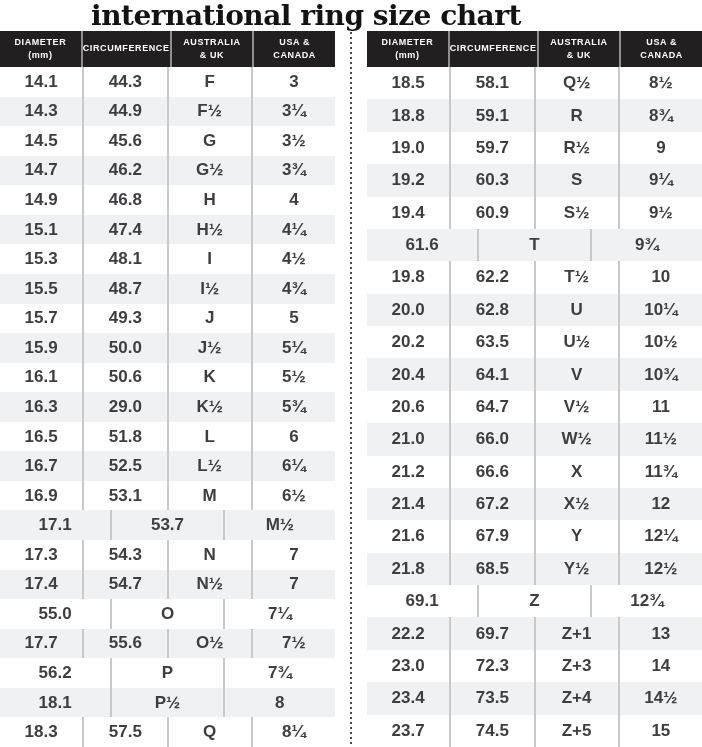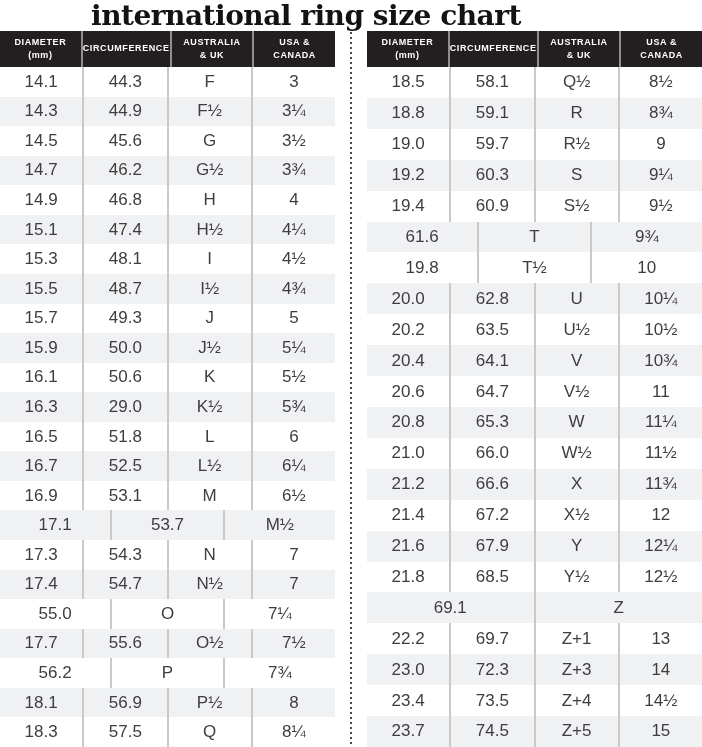--- a/index.html
+++ b/index.html
@@ -74,20 +74,21 @@
   .th + .th { border-left: 2px solid var(--header_divider, #8f8f8f); }
   .tbody {
     flex: 1;
     display: flex;
     flex-direction: column;
   }
   .row {
     flex: 1;
     display: flex;
     background: var(--row_bg, #ffffff);
+    font-weight: bold;
   }
   .row:nth-child(even) { background: var(--row_alt_bg, #f0f1f2); }
   .cell {
     flex: 1;
     display: flex;
     align-items: center;
     justify-content: center;
     font-size: 17px;
     color: var(--body_text, #3e3d40);
   }
@@ -239,21 +240,20 @@
             <div class="cell">O½</div>
             <div class="cell">7½</div>
           </div>
           <div class="row">
             <div class="cell">56.2</div>
             <div class="cell">P</div>
             <div class="cell">7¾</div>
           </div>
           <div class="row">
             <div class="cell">18.1</div>
-            <div class="cell">56.9</div>
             <div class="cell">P½</div>
             <div class="cell">8</div>
           </div>
           <div class="row">
             <div class="cell">18.3</div>
             <div class="cell">57.5</div>
             <div class="cell">Q</div>
             <div class="cell">8¼</div>
           </div>
         </div>
@@ -310,20 +310,21 @@
             <div class="cell">S½</div>
             <div class="cell">9½</div>
           </div>
           <div class="row">
             <div class="cell">61.6</div>
             <div class="cell">T</div>
             <div class="cell">9¾</div>
           </div>
           <div class="row">
             <div class="cell">19.8</div>
+            <div class="cell">62.2</div>
             <div class="cell">T½</div>
             <div class="cell">10</div>
           </div>
           <div class="row">
             <div class="cell">20.0</div>
             <div class="cell">62.8</div>
             <div class="cell">U</div>
             <div class="cell">10¼</div>
           </div>
           <div class="row">
@@ -338,26 +339,20 @@
             <div class="cell">V</div>
             <div class="cell">10¾</div>
           </div>
           <div class="row">
             <div class="cell">20.6</div>
             <div class="cell">64.7</div>
             <div class="cell">V½</div>
             <div class="cell">11</div>
           </div>
           <div class="row">
-            <div class="cell">20.8</div>
-            <div class="cell">65.3</div>
-            <div class="cell">W</div>
-            <div class="cell">11¼</div>
-          </div>
-          <div class="row">
             <div class="cell">21.0</div>
             <div class="cell">66.0</div>
             <div class="cell">W½</div>
             <div class="cell">11½</div>
           </div>
           <div class="row">
             <div class="cell">21.2</div>
             <div class="cell">66.6</div>
             <div class="cell">X</div>
             <div class="cell">11¾</div>
@@ -376,20 +371,21 @@
           </div>
           <div class="row">
             <div class="cell">21.8</div>
             <div class="cell">68.5</div>
             <div class="cell">Y½</div>
             <div class="cell">12½</div>
           </div>
           <div class="row">
             <div class="cell">69.1</div>
             <div class="cell">Z</div>
+            <div class="cell">12¾</div>
           </div>
           <div class="row">
             <div class="cell">22.2</div>
             <div class="cell">69.7</div>
             <div class="cell">Z+1</div>
             <div class="cell">13</div>
           </div>
           <div class="row">
             <div class="cell">23.0</div>
             <div class="cell">72.3</div>

